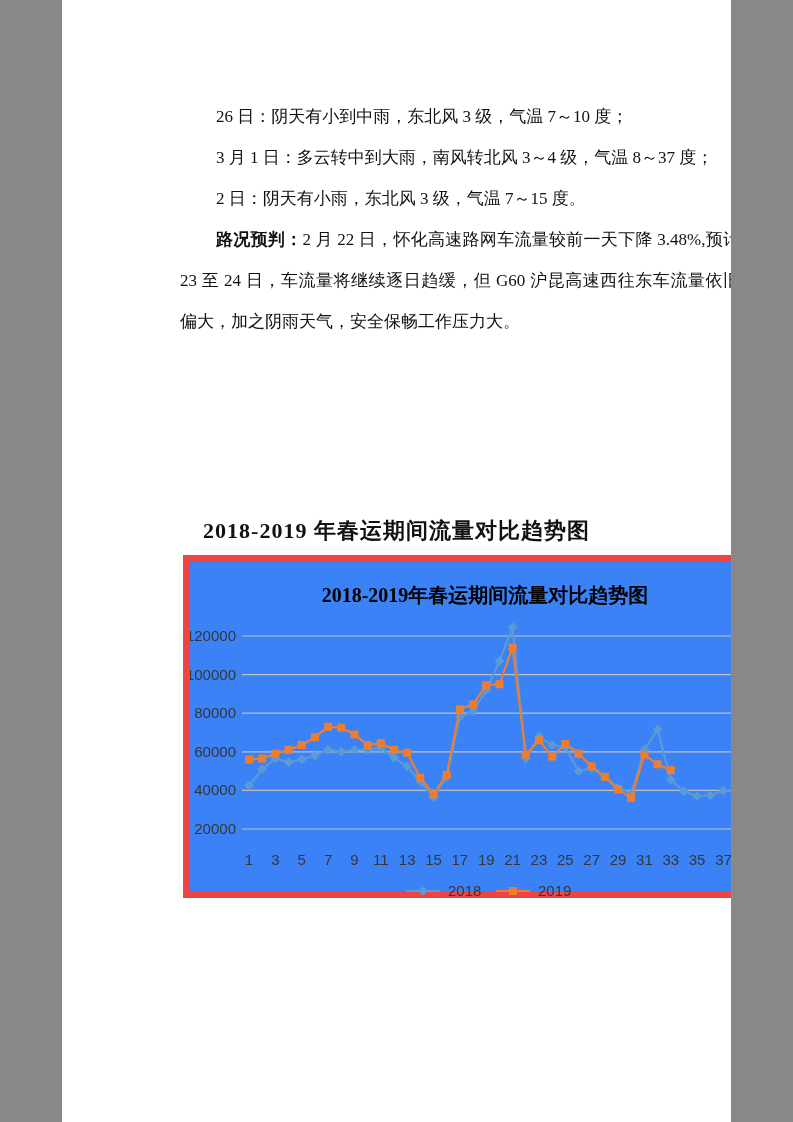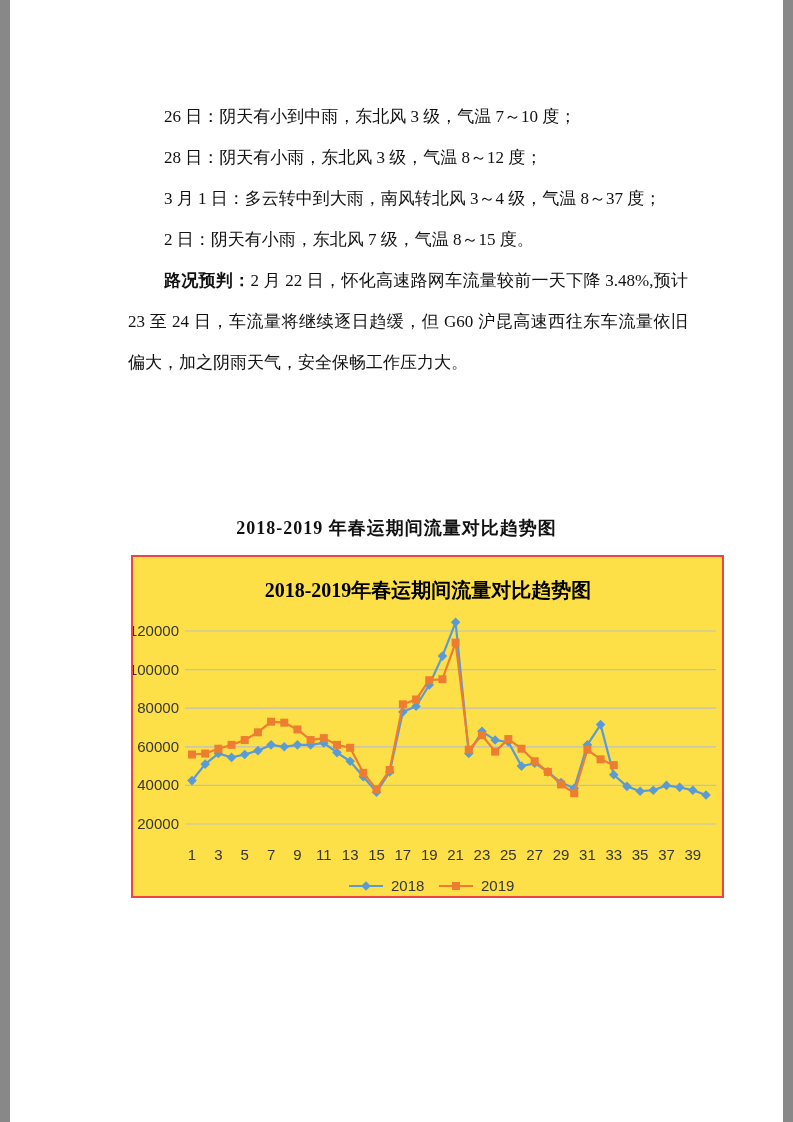--- a/index.html
+++ b/index.html
@@ -1,19 +1,19 @@
 <!DOCTYPE html>
 <html><head>
 <meta charset="utf-8">
 <style>
   * { margin: 0; padding: 0; box-sizing: border-box; }
   html, body { background: #888; }
   .page {
     position: relative;
-    width: 773px;
+    width: 669px;
     height: 1122px;
     margin: 0 auto;
     background: #ffffff;
     font-family: "Liberation Serif", "DejaVu Serif", serif;
     color: #111111;
     overflow: hidden;
   }
   .body-text {
     position: absolute;
     left: 118px;
@@ -24,54 +24,53 @@
     text-align: justify;
   }
   .body-text p { text-indent: 36px; }
   .body-text b { font-weight: bold; }
   .doc-title {
     position: absolute;
     left: 0;
     top: 516px;
     width: 100%;
     text-align: center;
-    font-size: 18px;
+    font-size: 22px;
     font-weight: bold;
     letter-spacing: 1px;
   }
   .chart-box {
     position: absolute;
     left: 121px;
     top: 555px;
     width: 593px;
     height: 343px;
-    border: 2px solid #ef4444;
-    background: #fde047;
+    border: 7px solid #ef4444;
+    background: #3b82f6;
   }
   .chart-box svg { display: block; }
   svg text {
     font-family: "Liberation Sans", "DejaVu Sans", sans-serif;
     fill: #363636;
   }
   svg text.chart-title {
     font-family: "Liberation Serif", "DejaVu Serif", serif;
     font-weight: bold;
     fill: #000000;
   }
 </style>
 </head>
 <body>
 
 <div class="page">
 
   <div class="body-text">
       <p>26 日：阴天有小到中雨，东北风 3 级，气温 7～10 度；</p>
-      <p>28 日：阴天有小雨，东北风 3 级，气温 8～12 度；</p>
       <p>3 月 1 日：多云转中到大雨，南风转北风 3～4 级，气温 8～37 度；</p>
-      <p>2 日：阴天有小雨，东北风 7 级，气温 8～15 度。</p>
+      <p>2 日：阴天有小雨，东北风 3 级，气温 7～15 度。</p>
       <p><b>路况预判：</b>2 月 22 日，怀化高速路网车流量较前一天下降 3.48%,预计 23 至 24 日，车流量将继续逐日趋缓，但 G60 沪昆高速西往东车流量依旧偏大，加之阴雨天气，安全保畅工作压力大。</p>
     </div>
 
   <div class="doc-title">2018-2019 年春运期间流量对比趋势图</div>
 
   <div class="chart-box">
     <svg id="chart-svg" width="591" height="341" viewBox="0 0 591 341">
         <text x="295" y="40" text-anchor="middle" font-size="20" class="chart-title">2018-2019年春运期间流量对比趋势图</text>
         <line x1="52" y1="267" x2="583" y2="267" stroke="#BFBFBF" stroke-width="1.2"></line>
         <text x="46" y="272" text-anchor="end" font-size="15">20000</text>

